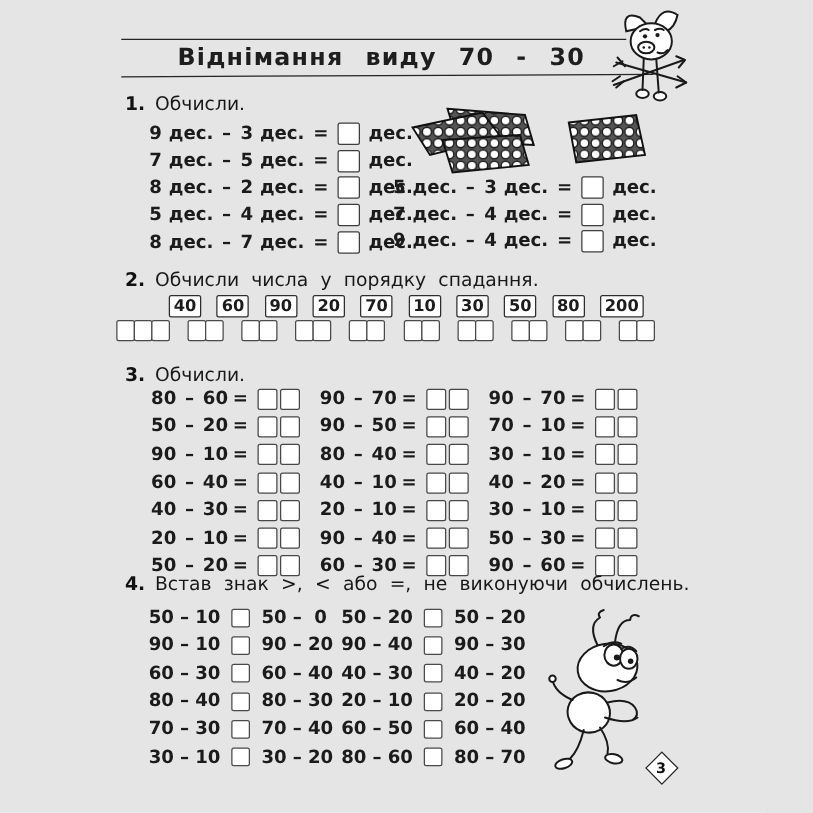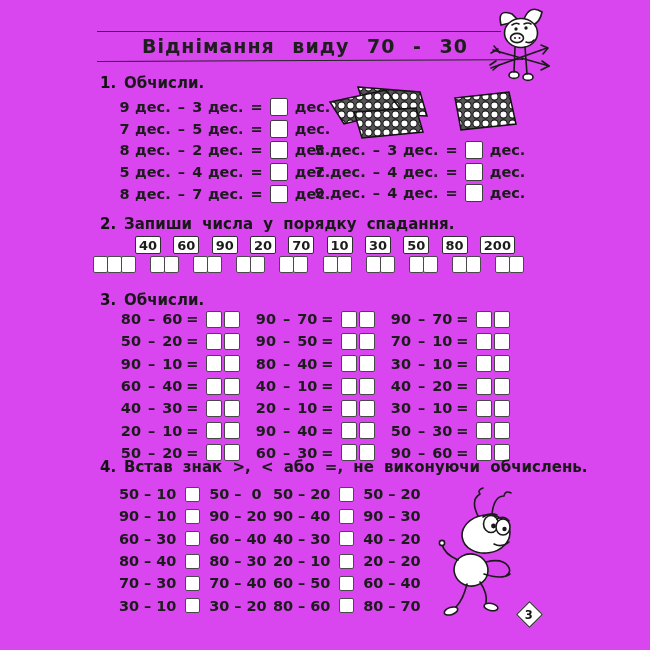--- a/index.html
+++ b/index.html
@@ -1,34 +1,34 @@
 <!DOCTYPE html>
 <html><head>
 <meta charset="utf-8">
 <style>
   * { margin:0; padding:0; box-sizing:border-box; }
   html,body { width:650px; height:650px; }
   body {
     font-family:"DejaVu Sans","Liberation Sans",sans-serif;
     background:#ffffff; color:#1c1c1c; overflow:hidden; position:relative;
   }
-  .page { position:absolute; inset:0; background:#d946ef; }
+  .page { position:absolute; inset:0; background:#e5e5e5; }
 
   
   .hline { position:absolute; border-top:1.7px solid #242424; height:0; }
   #hline1 { left:97px; top:31px; width:404px; }
   #hline2 { left:97px; top:60px; width:426px; transform:rotate(-0.25deg); }
   .title {
     position:absolute; left:105px; top:35px; width:400px; text-align:center;
     font-size:19px; font-weight:700; letter-spacing:1px; word-spacing:10px; color:#1e1e1e;
   }
   .pig-wrap { position:absolute; left:485px; top:4px; width:70px; height:80px; }
 
   
-  .task-head { position:absolute; font-size:15px; font-weight:700; color:#181818; word-spacing:5px; }
+  .task-head { position:absolute; font-size:15px; font-weight:400; color:#181818; word-spacing:5px; }
   .task-num  { position:absolute; font-size:15px; font-weight:700; color:#111; }
   .rows { position:absolute; }
   .row  { display:flex; align-items:center; font-size:14.5px; font-weight:700; color:#1b1b1b; }
 
   
   #t1-left  { left:119px; top:96px; }
   #t1-right { left:314px; top:139px; }
   .t1row { height:21.8px; }
   .t1row .num { width:11px; text-align:center; }
   .t1row .dec { margin:0 7px 0 5px; }
@@ -227,21 +227,21 @@
       <span class="op">–</span>
       <span class="num">4</span>
       <span class="dec">дес.</span>
       <span class="op">=</span>
       <span class="abox"></span>
       <span>дес.</span>
     </div>
     </div>
 
   <div class="task-num" style="left:100px; top:215px;">2.</div>
-  <div class="task-head" style="left:124px; top:215px;">Запиши числа у порядку спадання.</div>
+  <div class="task-head" style="left:124px; top:215px;">Обчисли числа у порядку спадання.</div>
 
   <div id="t2-chips">
 
   <span class="chip">40</span>
       <span class="chip">60</span>
       <span class="chip">90</span>
       <span class="chip">20</span>
       <span class="chip">70</span>
       <span class="chip">10</span>
       <span class="chip">30</span>

